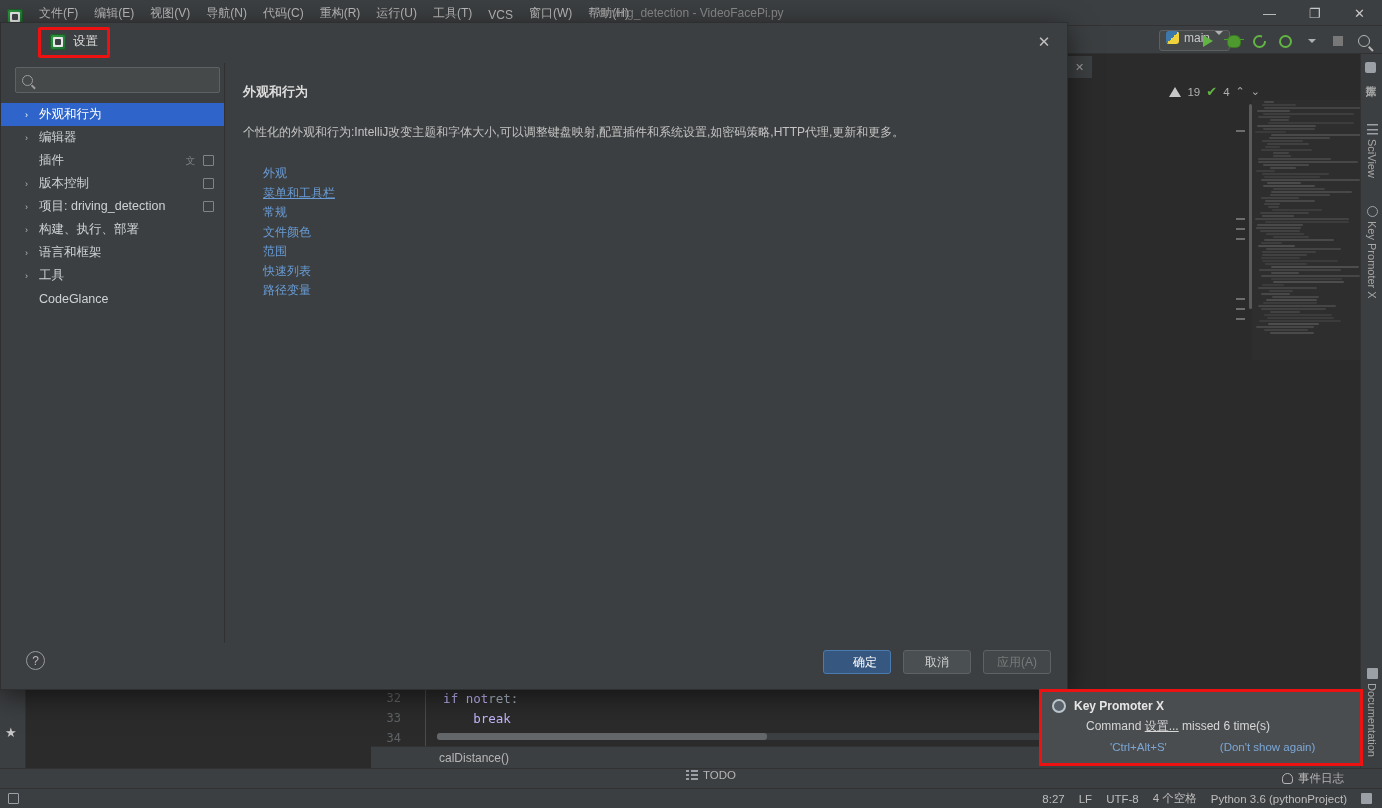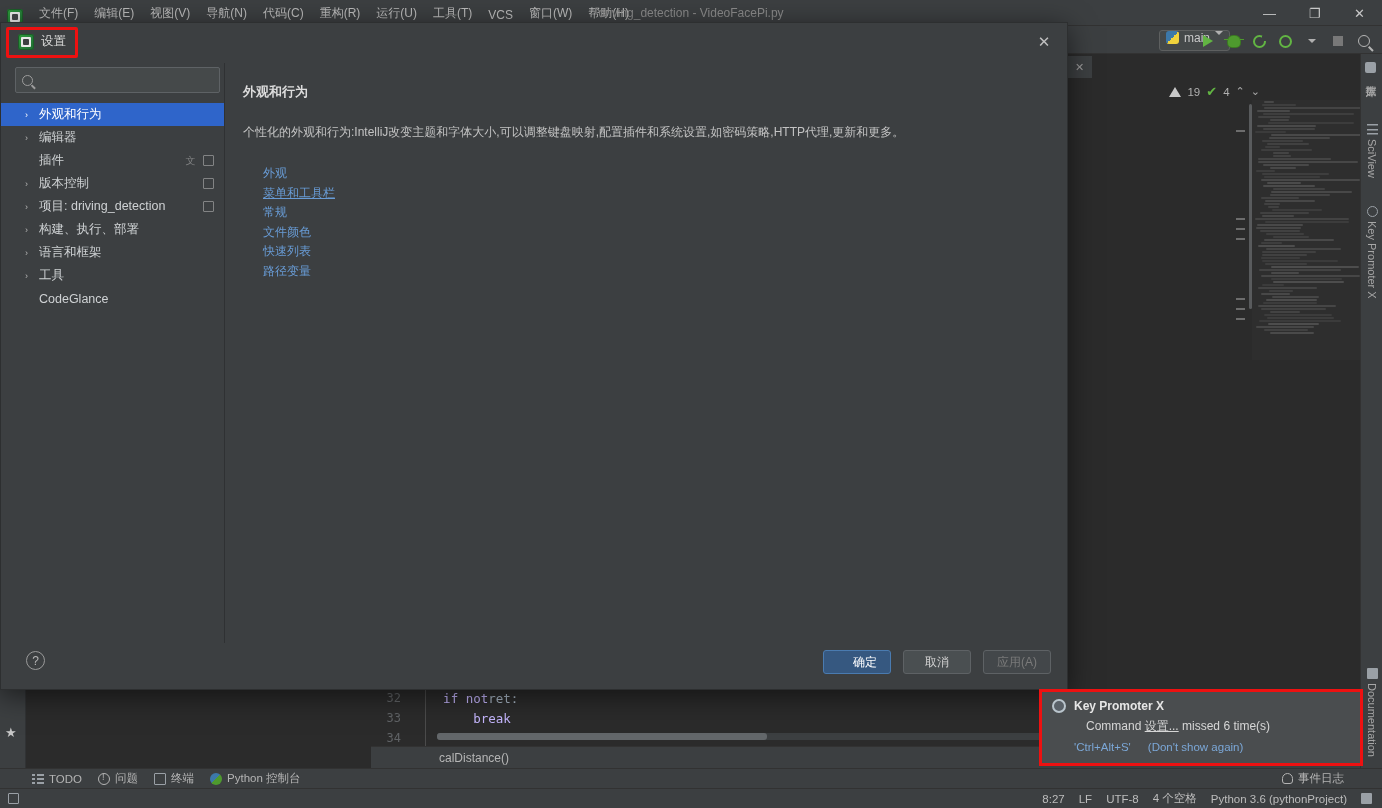--- a/index.html
+++ b/index.html
@@ -156,22 +156,23 @@
   .grid-ic { background:
       linear-gradient(#9aa0a6 0 0) 0 0/11px 1.5px no-repeat,
       linear-gradient(#9aa0a6 0 0) 0 4.5px/11px 1.5px no-repeat,
       linear-gradient(#9aa0a6 0 0) 0 9px/11px 1.5px no-repeat; }
   .kpx-ic { border: 1.5px solid #9aa0a6; border-radius: 50%; }
   .doc-ic { background: #9aa0a6; border-radius: 1px; }
 
   
   .bottom-bar {
     position: absolute; left: 0; bottom: 20px; width: 1382px; height: 20px;
-    background: #3c3f41; display: flex; align-items: center; padding-left: 32px; gap: 16px;
+    background: #3c3f41; display: flex; align-items: center; padding-left: 40px; gap: 16px;
     border-top: 1px solid #323232;
+    flex-direction: column;
   }
   .bw-item { display: flex; align-items: center; gap: 5px; font-size: 11.5px; color: #b4b4b4; }
   .bw-ic { width: 12px; height: 12px; }
   .todo-ic { background:
       linear-gradient(#9aa0a6 0 0) 0 1px/3px 2px no-repeat,
       linear-gradient(#9aa0a6 0 0) 5px 1px/7px 2px no-repeat,
       linear-gradient(#9aa0a6 0 0) 0 5px/3px 2px no-repeat,
       linear-gradient(#9aa0a6 0 0) 5px 5px/7px 2px no-repeat,
       linear-gradient(#9aa0a6 0 0) 0 9px/3px 2px no-repeat,
       linear-gradient(#9aa0a6 0 0) 5px 9px/7px 2px no-repeat; }
@@ -191,21 +192,21 @@
   .sb-sq { width: 11px; height: 11px; border: 1.5px solid #9aa0a6; border-radius: 1px; }
   .sb-right { margin-left: auto; display: flex; align-items: center; gap: 14px; padding-right: 10px; font-size: 11.5px; color: #bcbcbc; }
   .lock-ic { width: 11px; height: 11px; background: #9aa0a6; border-radius: 1px; position: relative; }
 
   
   .dialog {
     position: absolute; left: 0; top: 22px; width: 1068px; height: 668px;
     background: #3c3f41; border: 1px solid #2d2f30;
     box-shadow: 0 6px 26px rgba(0,0,0,.55);
   }
-  .dlg-titlebar { position: relative; height: 38px; }
+  .dlg-titlebar { position: relative; height: 38px; margin-left: 32px; }
   .dlg-title-wrap {
     position: absolute; left: 12px; top: 7px; display: flex; align-items: center; gap: 7px;
     padding: 3px 8px 3px 5px;
   }
   .dlg-title-text { font-size: 12.5px; color: #d8d8d8; }
   .red-box {
     position: absolute; left: 5px; top: 4px; width: 72px; height: 31px;
     border: 3px solid #ee1111; border-radius: 2px; pointer-events: none;
   }
   .dlg-close {
@@ -273,21 +274,21 @@
   .kpx-inner { padding: 7px 10px; }
   .kpx-head { display: flex; align-items: center; gap: 8px; }
   .kpx-logo {
     width: 14px; height: 14px; border-radius: 50%; border: 2px solid #b9c4cc;
     position: relative; background: #5a6168;
   }
   .kpx-title { font-size: 12px; color: #e6e6e6; font-weight: bold; }
   .kpx-body { font-size: 12px; color: #d6d6d6; margin: 5px 0 0 34px; }
   .kpx-body u { text-decoration: underline; }
   .kpx-actions { margin: 6px 0 0 22px; display: flex; gap: 17px; }
-  .kpx-link { font-size: 11.5px; color: #7ba7d7; cursor: pointer; }
+  .kpx-link { font-size: 11.5px; color: #7ba7d7; cursor: pointer; margin-left: 36px; }
 
   
   .tab-stub { position: absolute; left: 1068px; top: 56px; width: 24px; height: 22px; background: #3c3f41; }
   .tab-stub .x { position: absolute; left: 7px; top: 5px; color: #9a9a9a; font-size: 11px; }
 </style>
 </head>
 <body>
 
 <div id="app">
 
@@ -603,20 +604,21 @@
       </div>
 
       <div class="dlg-right">
         <div class="panel-title">外观和行为</div>
         <div class="panel-desc">个性化的外观和行为:IntelliJ改变主题和字体大小,可以调整键盘映射,配置插件和系统设置,如密码策略,HTTP代理,更新和更多。</div>
         <div class="links" id="links">
             <div class="link-row"><span class="link-item">外观</span></div>
             <div class="link-row"><span class="link-item ul">菜单和工具栏</span></div>
             <div class="link-row"><span class="link-item">常规</span></div>
             <div class="link-row"><span class="link-item">文件颜色</span></div>
+            <div class="link-row"><span class="link-item">范围</span></div>
             <div class="link-row"><span class="link-item">快速列表</span></div>
             <div class="link-row"><span class="link-item">路径变量</span></div>
           </div>
       </div>
     </div>
 
     <div class="dlg-footer">
       <div class="help-btn">?</div>
       <div class="btn-row">
         <div class="btn primary">确定</div>

